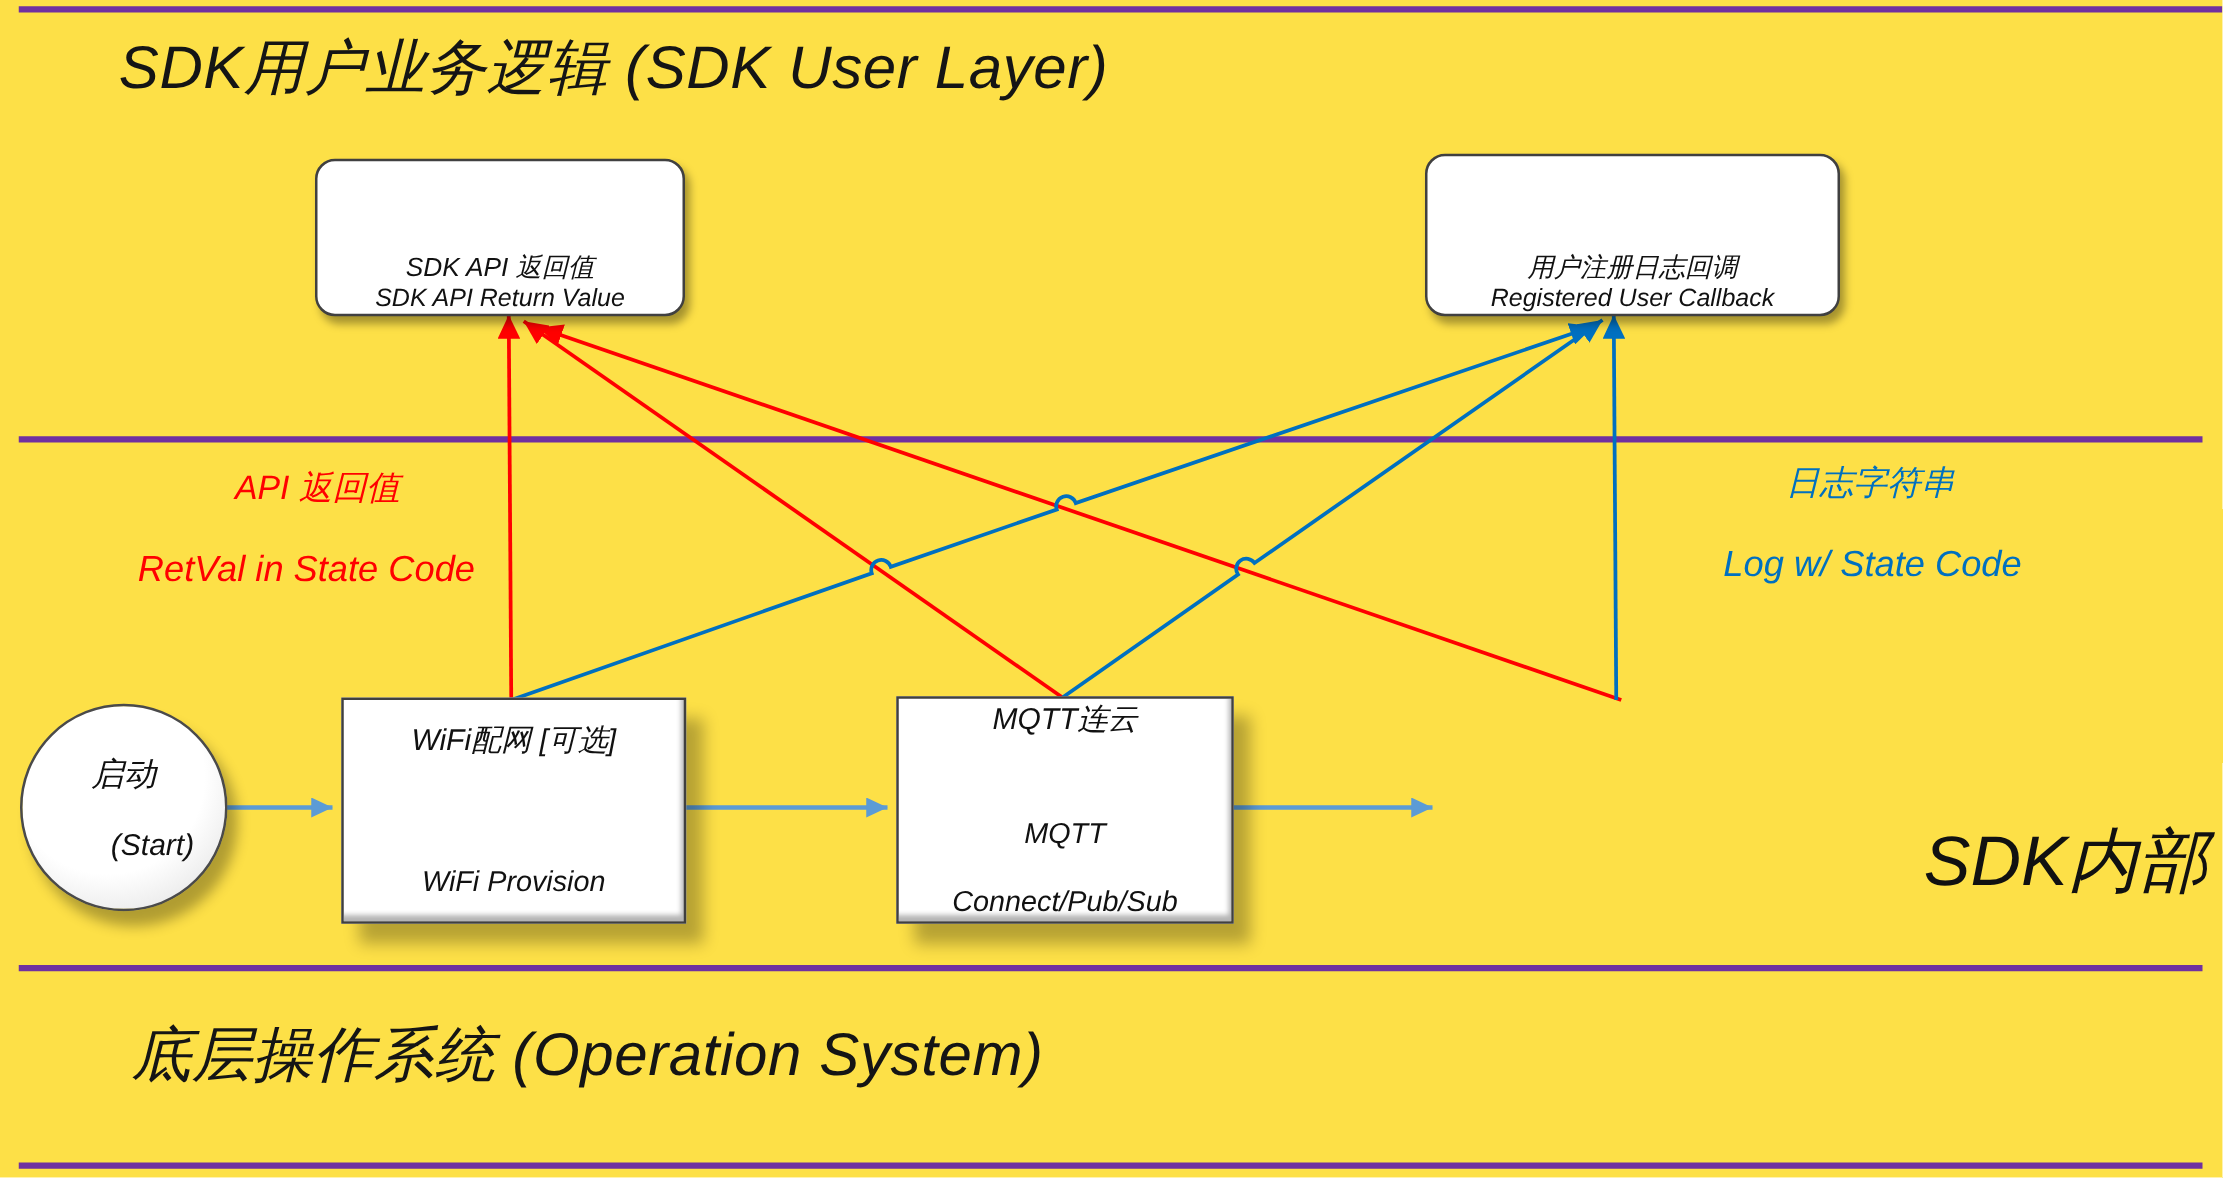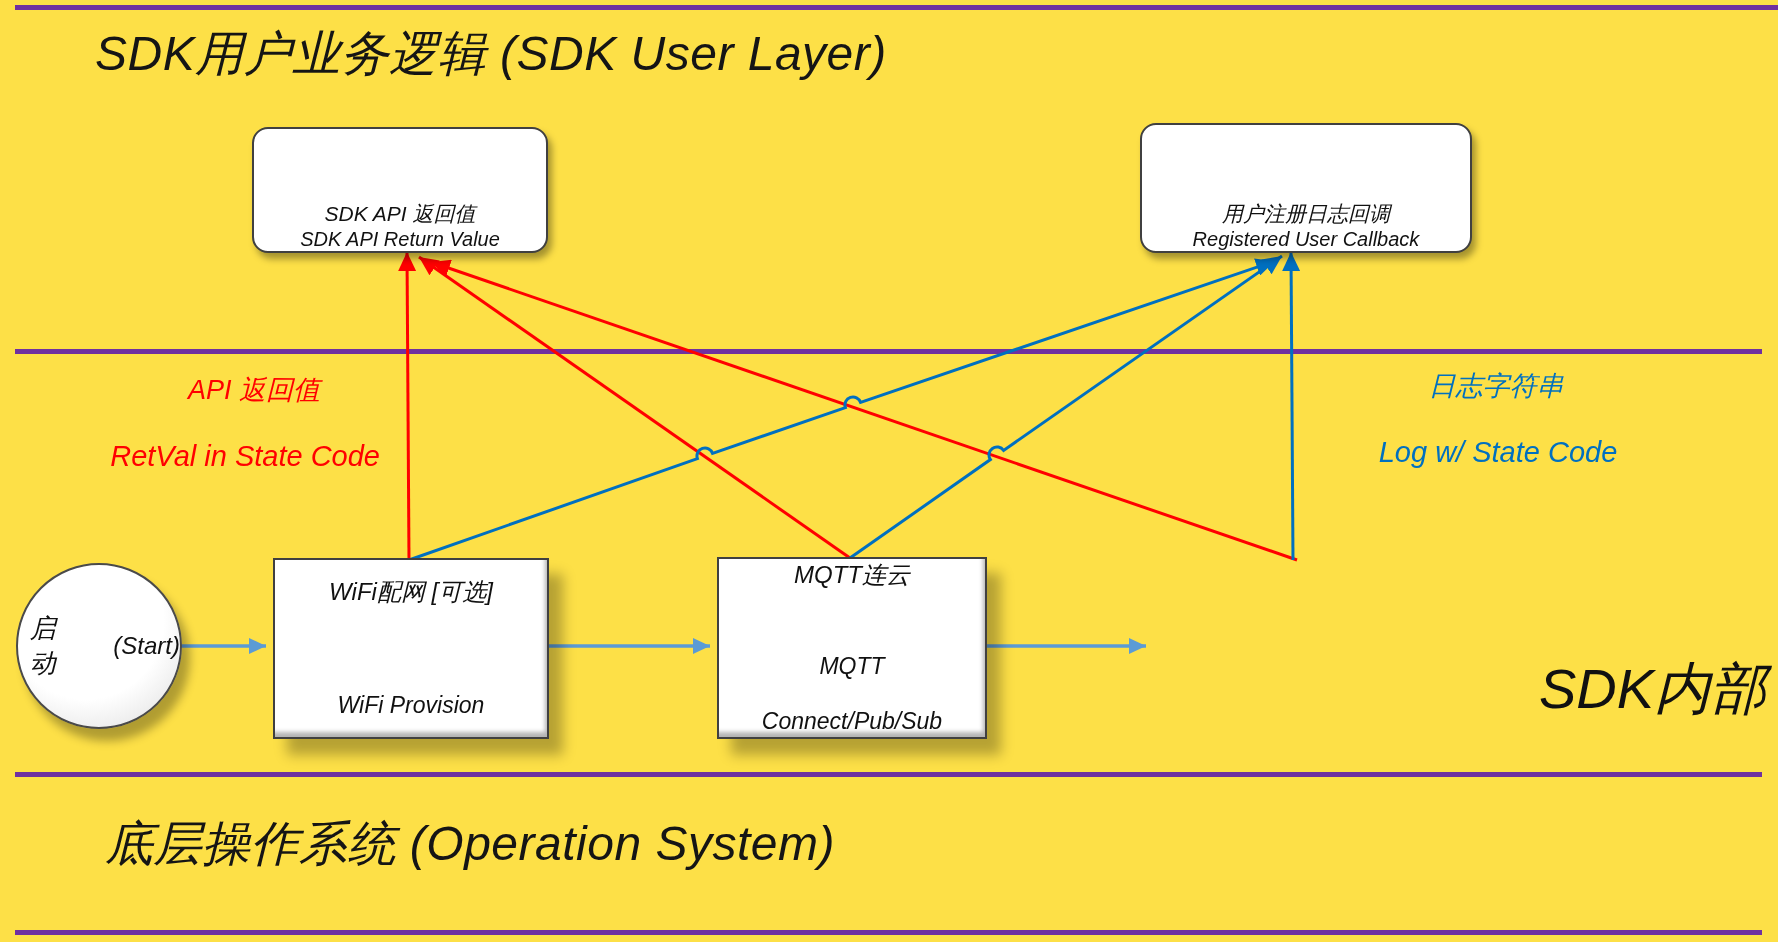--- a/index.html
+++ b/index.html
@@ -23,21 +23,21 @@
     display:flex;flex-direction:column;justify-content:center;align-items:center;
     z-index:10;text-align:center;gap:24px;
   }
   .process-box .cn{font-size:24px;color:#111;}
   .process-box .en{font-size:23px;line-height:1.35;color:#111;}
   .gap-lg{height:34px;} .gap-sm{height:16px;}
   .start-circle{
     position:absolute;left:16px;top:563px;width:162px;height:162px;border-radius:50%;
     background:radial-gradient(circle at 42% 35%, #ffffff 55%, #efefef 75%, #cfcfcf 100%);
     border:2px solid #4a4a4a;box-shadow:8px 12px 10px rgba(0,0,0,0.3);
-    display:flex;flex-direction:row;justify-content:center;align-items:center;
+    display:flex;flex-direction:column;justify-content:center;align-items:center;
     z-index:10;text-align:center;
   }
   .start-circle .cn{font-size:26px;} .start-circle .en{font-size:24px;margin-left:46px;}
   .red-label{position:absolute;color:#FF0000;white-space:nowrap;z-index:2;text-align:right;}
   .blue-label{position:absolute;color:#0070C0;white-space:nowrap;z-index:2;text-align:center;}
   .sdk-internal{position:absolute;left:1515px;top:652px;font-size:56px;color:#111;white-space:nowrap;z-index:2;margin-left:24px;}
   svg.connectors{position:absolute;left:0;top:0;z-index:5;pointer-events:none;}
 </style>
 </head>
 <body>

